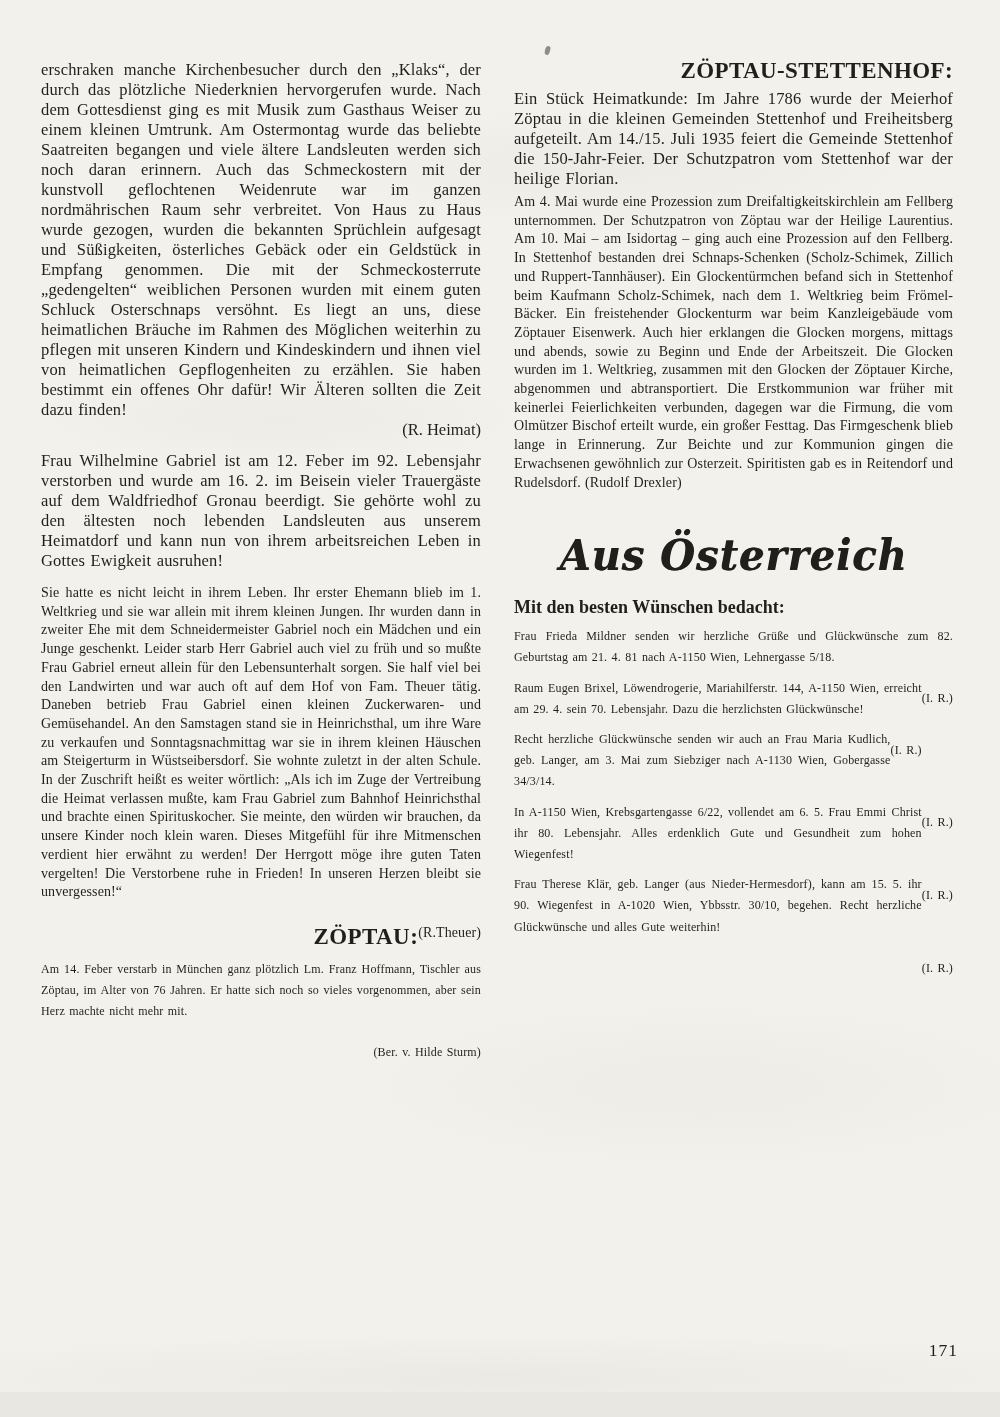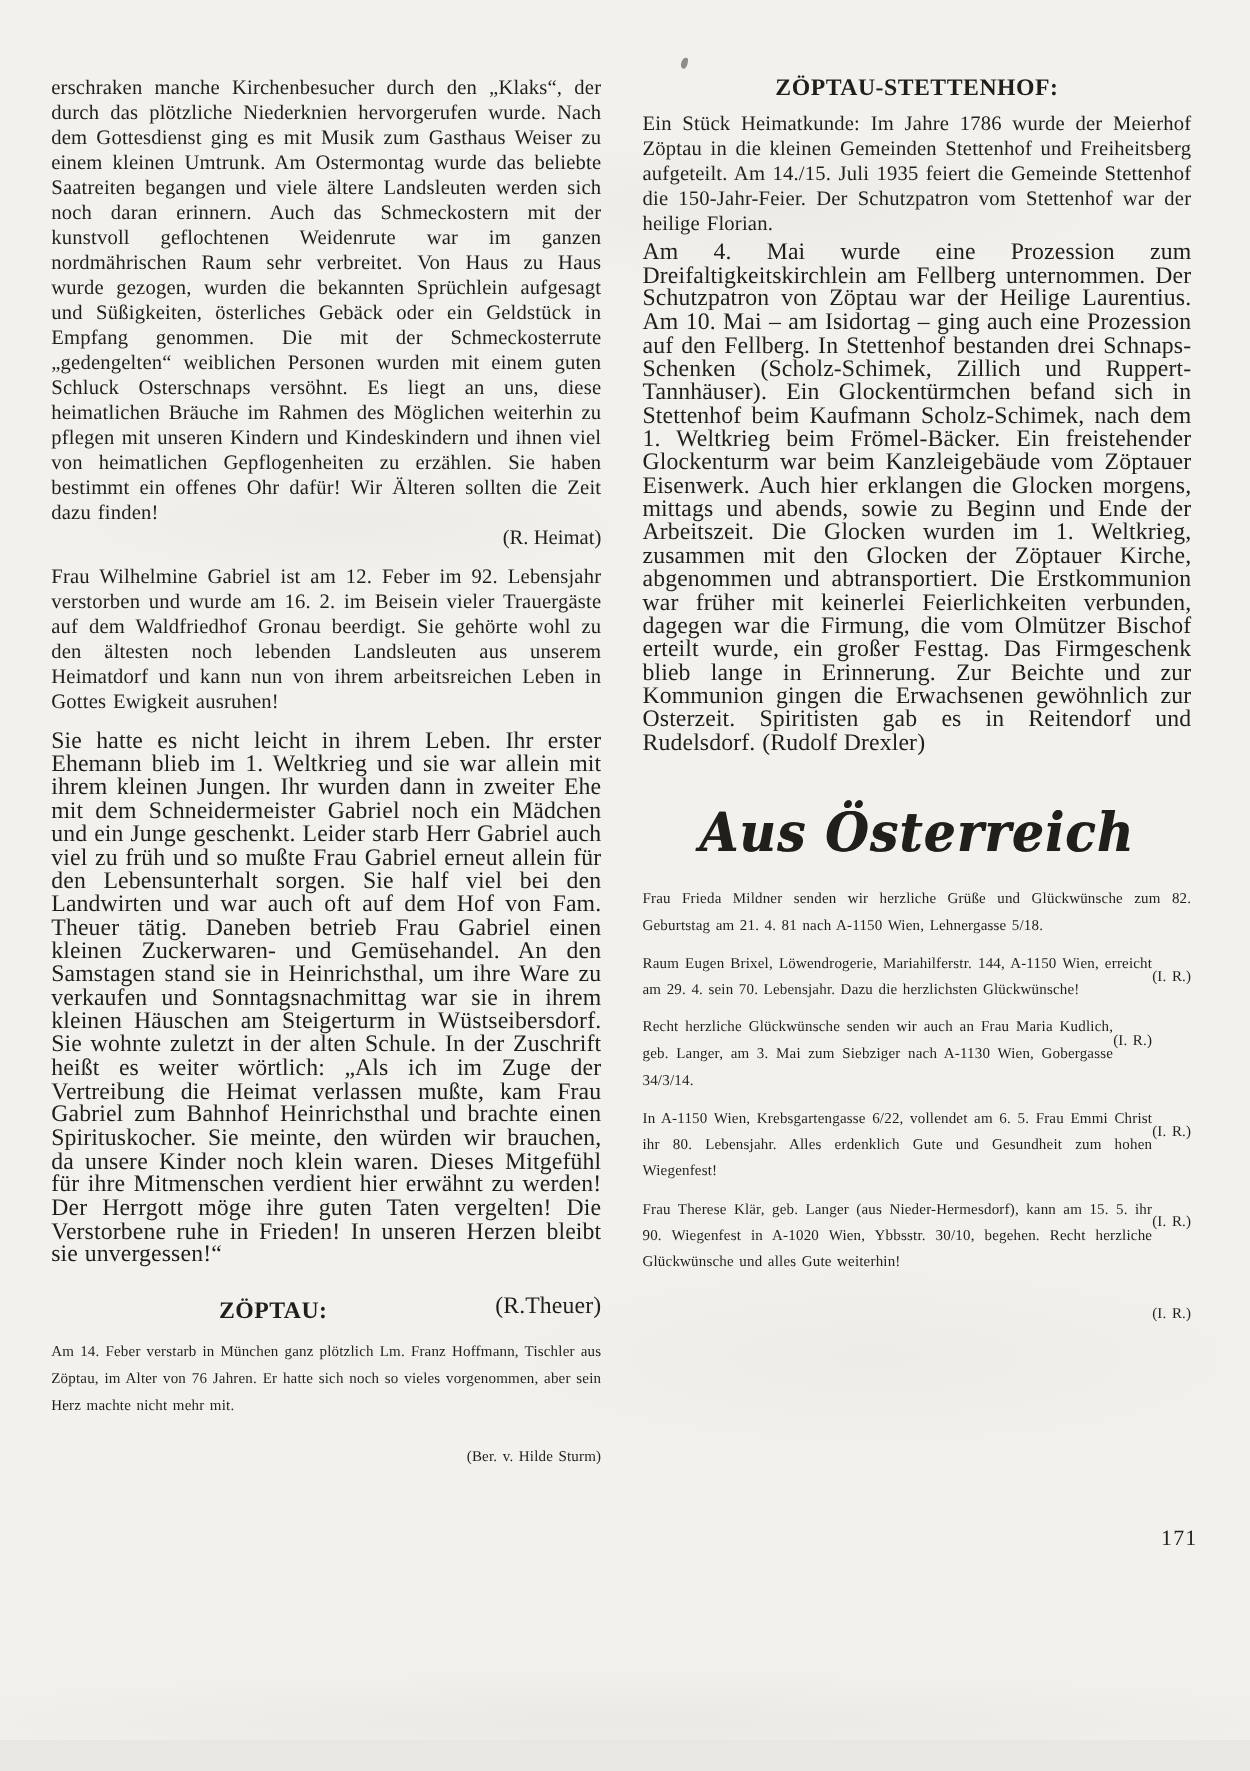--- a/index.html
+++ b/index.html
@@ -23,50 +23,50 @@
   .content {
     position: absolute; left: 41px; top: 60px;
     width: 912px;
     display: flex; gap: 33px;
   }
   .col { width: 440px; }
   .col-right { width: 439px; }
 
   p { margin: 0; text-align: justify; }
   .large  { font-size: 16.5px; line-height: 20px;   letter-spacing: 0.15px; word-spacing: 1.2px; }
-  .small  { font-size: 19px;   line-height: 18.7px; letter-spacing: 0.1px;  word-spacing: 0.6px; }
+  .small  { font-size: 14px;   line-height: 18.7px; letter-spacing: 0.1px;  word-spacing: 0.6px; }
   .greet  { font-size: 12px; line-height: 21.2px; letter-spacing: 0.15px; word-spacing: 1.2px; margin-bottom: 9px; }
   b, .bold { font-weight: normal; }
 
   .sig-line { text-align: right; font-size: 16.5px; line-height: 20px; }
   .sig-float { float: right; margin-top: 41px; }
 
   .sec-heading {
-    font-weight: bold; font-size: 19px; line-height: 22px;
-    letter-spacing: 0.4px; text-align: center;
+    font-weight: bold; font-size: 23px; line-height: 22px;
+    letter-spacing: 0.4px; text-align: right;
   }
   .mb-gap   { margin-bottom: 11px; }
   .mt-zoeptau { margin-top: 24px; margin-bottom: 11px; }
   .gabriel  { margin-bottom: 13px; }
   .heimatkunde { margin-top: 7px; margin-bottom: 4px; }
 
   .fraktur {
     font-family: "DejaVu Serif", serif;
     font-weight: bold; font-style: italic;
     font-size: 40px; line-height: 46px;
     text-align: center;
     letter-spacing: 1px;
     margin: 40px 0 18px 0;
     transform: scaleY(1.08);
     text-shadow: 0.6px 0 0 #211f1c;
   }
   .wishes { font-weight: bold; font-size: 18px; line-height: 22px; margin-bottom: 8px; text-align: left; }
 
   .page-number {
-    position: absolute; right: 42px; top: 1220px;
+    position: absolute; right: 42px; top: 1340px;
     font-size: 17.5px; letter-spacing: 1px;
   }
   .scan-speck {
     position: absolute; left: 545px; top: 46px;
     width: 5px; height: 9px; border-radius: 60% 40% 50% 50%;
     background: rgba(60,58,54,0.55);
     transform: rotate(14deg);
   }
 </style>
 </head>
@@ -94,20 +94,21 @@
 
     <div class="col-right">
       <div class="sec-heading">ZÖPTAU-STETTENHOF:</div>
 
       <p class="large heimatkunde"><b>Ein Stück Heimatkunde:</b><span> Im Jahre 1786 wurde der Meierhof Zöptau in die kleinen Gemeinden Stettenhof und Freiheitsberg aufgeteilt. Am 14./15. Juli 1935 feiert die Gemeinde Stettenhof die 150-Jahr-Feier. Der Schutzpatron vom Stettenhof war der heilige Florian.</span></p>
 
       <p class="small">Am 4. Mai wurde eine Prozession zum Dreifaltigkeitskirchlein am Fellberg unternommen. Der Schutzpatron von Zöptau war der Heilige Laurentius. Am 10. Mai – am Isidortag – ging auch eine Prozession auf den Fellberg. In Stettenhof bestanden drei Schnaps-Schenken (Scholz-Schimek, Zillich und Ruppert-Tannhäuser). Ein Glockentürmchen befand sich in Stettenhof beim Kaufmann Scholz-Schimek, nach dem 1. Weltkrieg beim Frömel-Bäcker. Ein freistehender Glockenturm war beim Kanzleigebäude vom Zöptauer Eisenwerk. Auch hier erklangen die Glocken morgens, mittags und abends, sowie zu Beginn und Ende der Arbeitszeit. Die Glocken wurden im 1. Weltkrieg, zusammen mit den Glocken der Zöptauer Kirche, abgenommen und abtransportiert. Die Erstkommunion war früher mit keinerlei Feierlichkeiten verbunden, dagegen war die Firmung, die vom Olmützer Bischof erteilt wurde, ein großer Festtag. Das Firmgeschenk blieb lange in Erinnerung. Zur Beichte und zur Kommunion gingen die Erwachsenen gewöhnlich zur Osterzeit. Spiritisten gab es in Reitendorf und Rudelsdorf. (Rudolf Drexler)</p>
 
       <div class="fraktur">Aus Österreich</div>
 
+      <div class="wishes">Mit den besten Wünschen bedacht:</div>
 
       <p class="greet"><span>Frau </span><b>Frieda Mildner</b><span> senden wir herzliche Grüße und Glückwünsche zum 82. Geburtstag am 21. 4. 81 nach A-1150 Wien, Lehnergasse 5/18.</span>
         <span class="sig-float">(I. R.)</span></p>
 
       <p class="greet"><span>Raum </span><b>Eugen Brixel,</b><span> Löwendrogerie, Mariahilferstr. 144, A-1150 Wien, erreicht am 29. 4. sein 70. Lebensjahr. Dazu die herzlichsten Glückwünsche!</span>
         <span class="sig-float">(I. R.)</span></p>
 
       <p class="greet"><span>Recht herzliche Glückwünsche senden wir auch an Frau </span><b>Maria Kudlich,</b><span> geb. Langer, am 3. Mai zum Siebziger nach A-1130 Wien, Gobergasse 34/3/14.</span>
         <span class="sig-float">(I. R.)</span></p>
 

